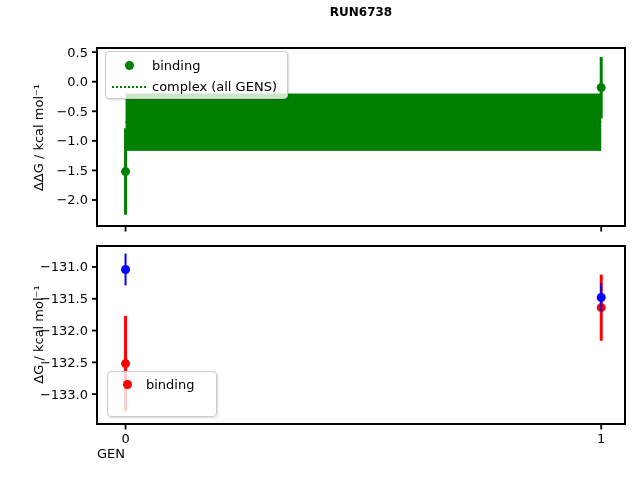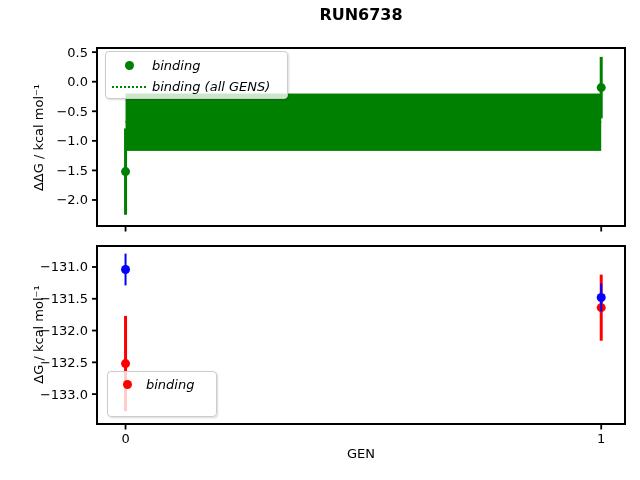--- a/index.html
+++ b/index.html
@@ -4,44 +4,44 @@
 <style>
   html,body{margin:0;padding:0;background:#fff;}
   .figure{
     position:relative;width:640px;height:480px;background:#ffffff;
     font-family:"DejaVu Sans",sans-serif;color:#000;overflow:hidden;
   }
   #plot-svg{position:absolute;left:0;top:0;}
   svg text{font-family:"DejaVu Sans",sans-serif;fill:#000;}
   .title{
     position:absolute;left:97px;top:5px;width:528px;text-align:center;
-    font-size:16px;font-weight:bold;
+    font-size:12px;font-weight:bold;
   }
   .ylabel{
     position:absolute;width:220px;text-align:center;font-size:13px;
     transform:rotate(-90deg);
   }
   .ylabel-top{left:-72px;top:130px;}
   .ylabel-bottom{left:-72px;top:327px;}
   .xlabel{
-    position:absolute;left:97px;top:446px;width:528px;text-align:center;
+    position:absolute;left:97px;top:446px;width:528px;
     font-size:13px;
   }
   .legend{
     position:absolute;background:rgba(255,255,255,0.8);
     border:1px solid #cccccc;border-radius:4px;
     box-shadow:1px 1px 2px rgba(0,0,0,0.15);
     box-sizing:border-box;
   }
   .legend-top{left:105px;top:51px;width:183px;height:48px;padding-top:3px;}
   .legend-bottom{left:107px;top:371px;width:110px;height:46px;padding-top:2px;}
   .legend-row{display:flex;align-items:center;height:21px;}
   .lmarker{flex:0 0 46px;display:flex;justify-content:center;align-items:center;}
   .lmarker-sm{flex:0 0 38px;}
-  .ltext{font-size:13px;white-space:nowrap;font-style:italic;}
+  .ltext{font-size:13px;white-space:nowrap;}
   .dot{width:9px;height:9px;border-radius:50%;display:inline-block;}
   .dotted-line{width:34px;height:0;border-top:2px dotted #008000;display:inline-block;}
 </style>
 </head>
 <body>
 
 <div class="figure">
 
   <svg id="plot-svg" width="640" height="480">
       <rect x="125.54054054054053" y="93.53488372093022" width="475.67567567567573" height="57.36212624584718" fill="#008000"></rect>
@@ -100,21 +100,21 @@
     <div class="legend-row">
       <span class="lmarker">
           <span class="dot" style="background: rgb(0, 128, 0);"></span>
         </span>
       <span class="ltext">binding</span>
     </div>
     <div class="legend-row">
       <span class="lmarker">
           <span class="dotted-line" style="border-top-color: rgb(0, 128, 0);"></span>
         </span>
-      <span class="ltext">binding (all GENS)</span>
+      <span class="ltext">complex (all GENS)</span>
     </div>
   </div>
 
   <div class="legend legend-bottom">
     <div class="legend-row">
       <span class="lmarker lmarker-sm">
           <span class="dot" style="background: rgb(255, 0, 0);"></span>
         </span>
       <span class="ltext">binding</span>
     </div>

